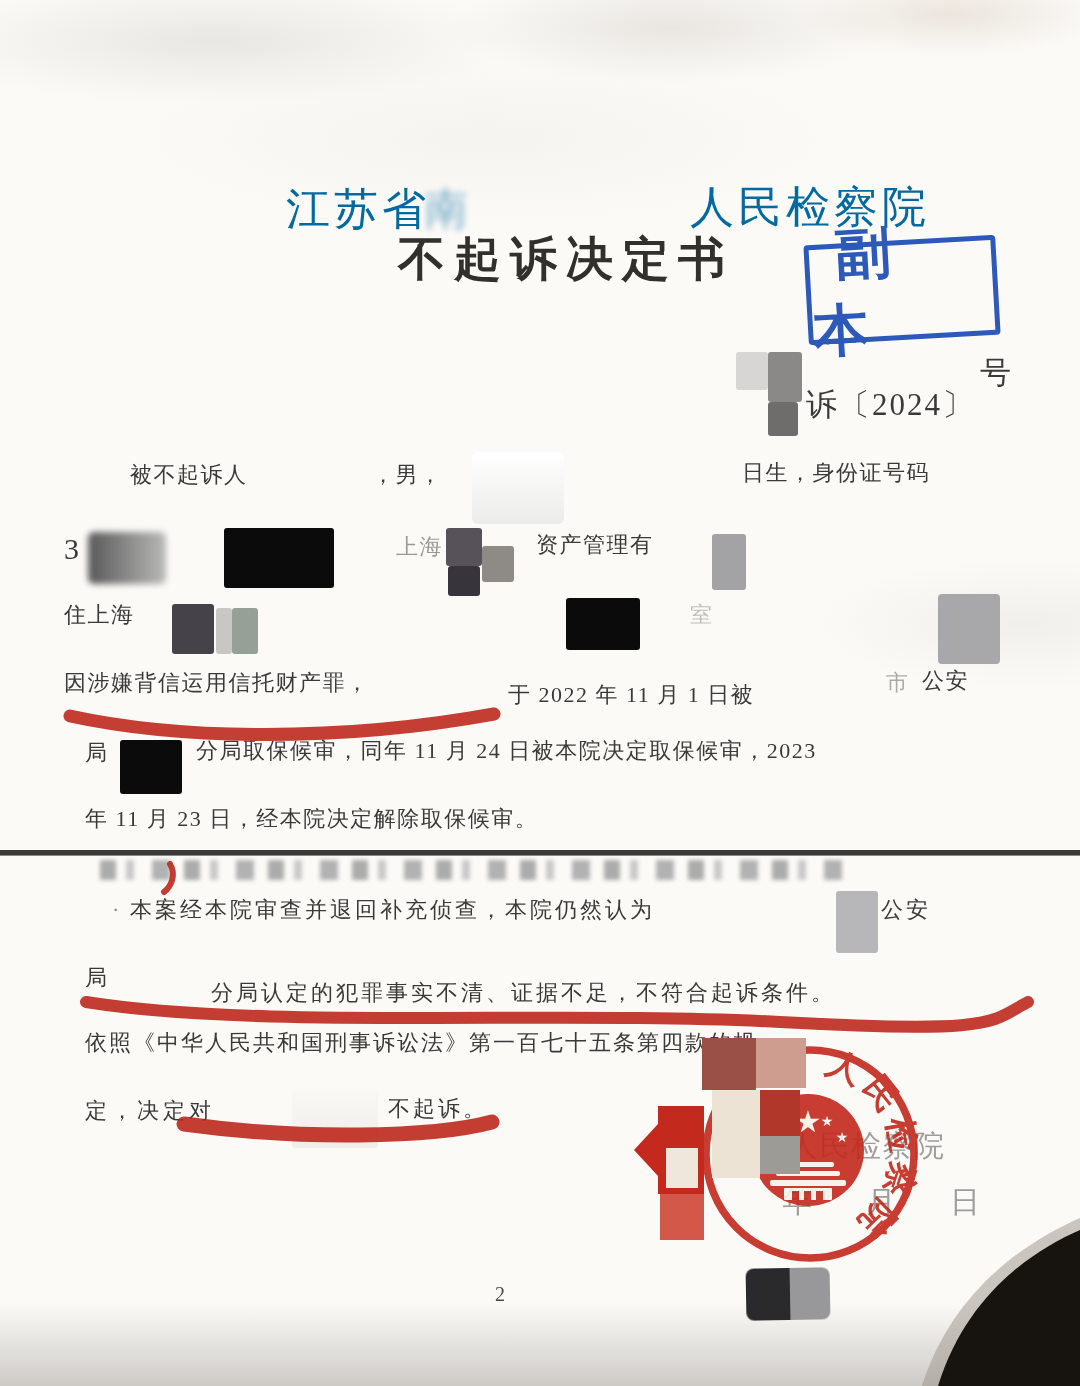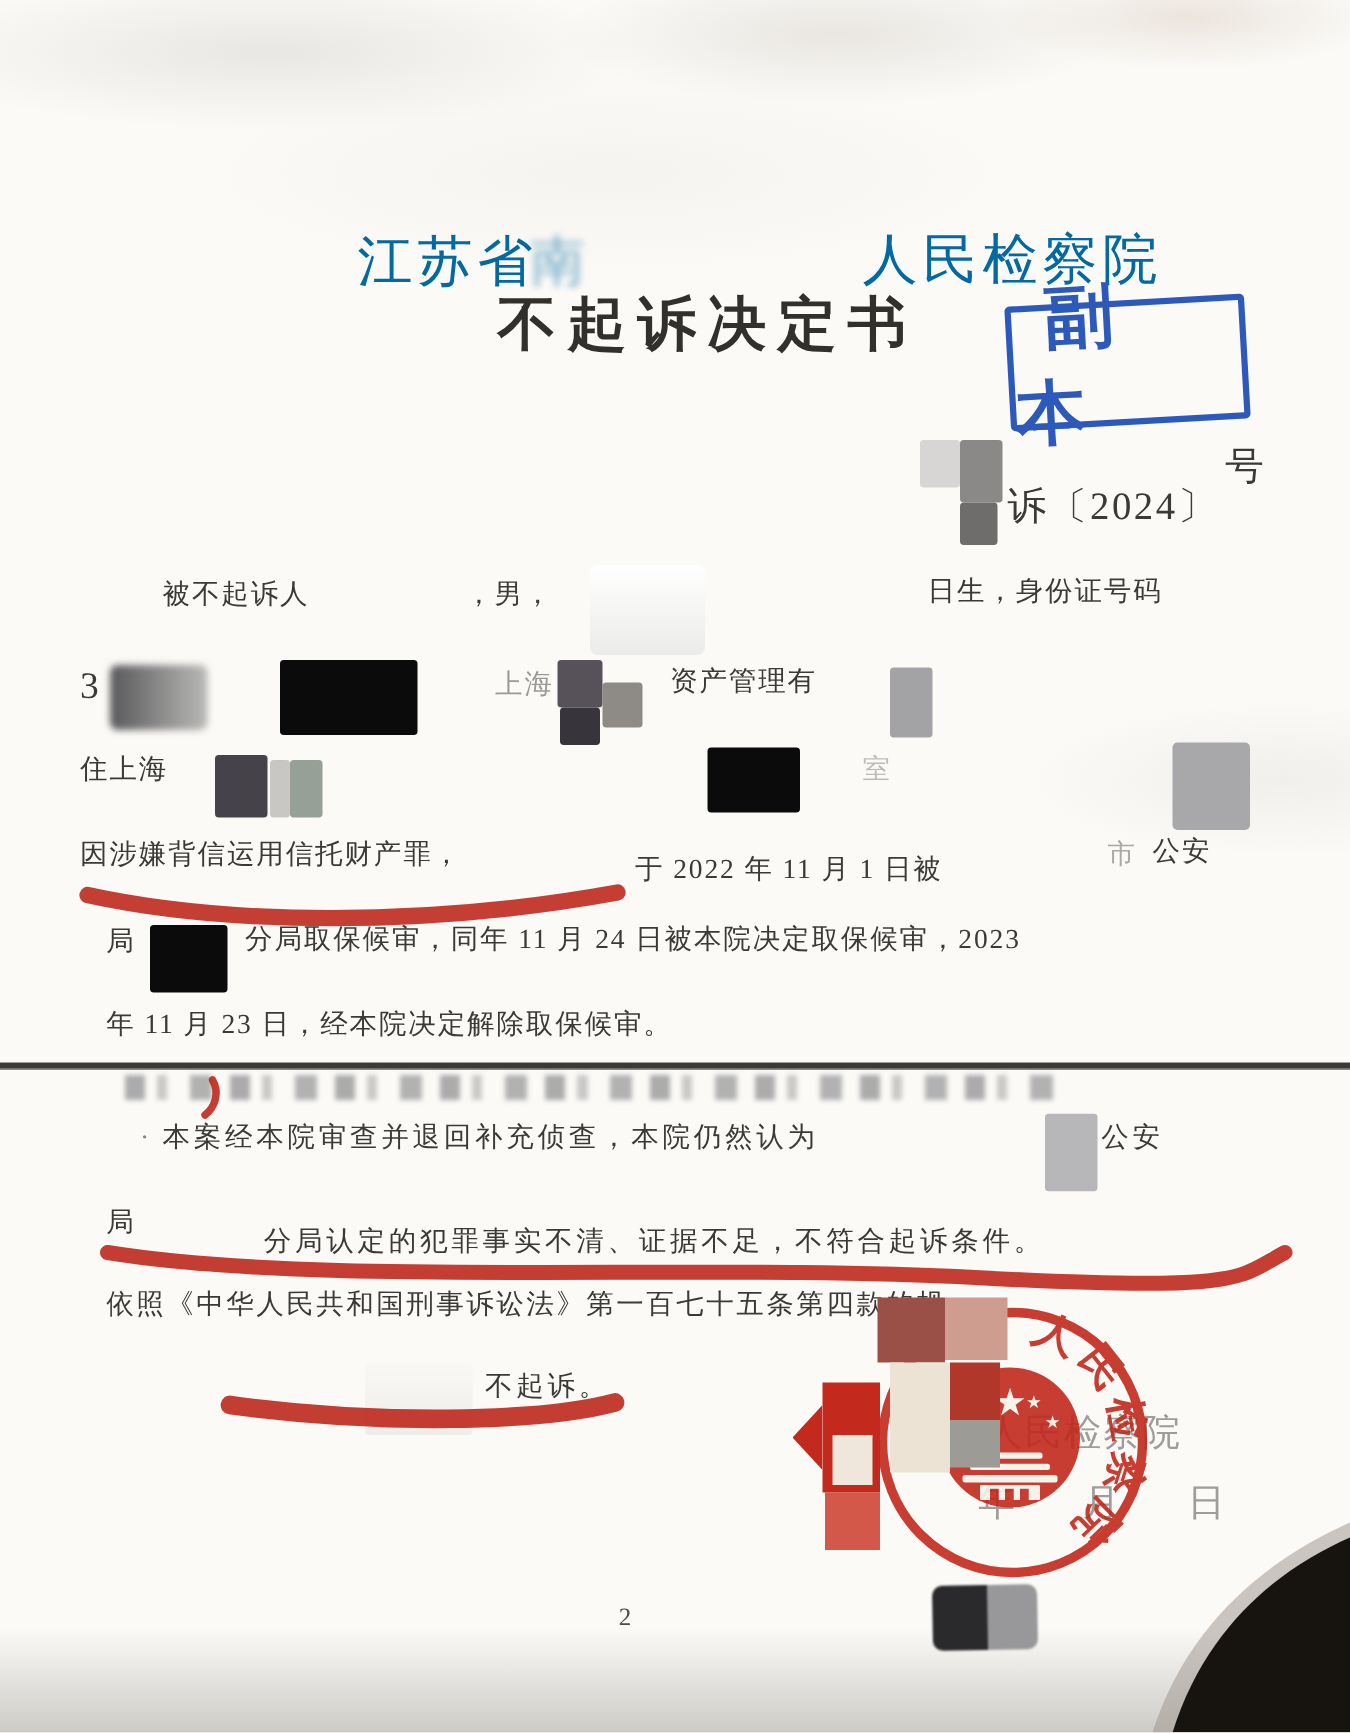--- a/index.html
+++ b/index.html
@@ -112,20 +112,21 @@
   <span class="t" style="left:112px;top:897px;opacity:.6;">·</span>
   <span class="t" style="left:130px;top:895px;letter-spacing:3px;">本案经本院审查并退回补充侦查，本院仍然认为</span>
   <span class="t" style="left:856px;top:895px;letter-spacing:3px;">市公安</span>
   <div class="block" style="left:836px;top:891px;width:42px;height:62px;background:#b7b7b9;z-index:3;"></div>
 
   <span class="t" style="left:85px;top:963px;letter-spacing:3px;">局</span>
   <span class="t" style="left:196px;top:978px;letter-spacing:3px;margin-left:15px;">分局认定的犯罪事实不清、证据不足，不符合起诉条件。</span>
 
   <span class="t" style="left:85px;top:1028px;letter-spacing:2px;">依照《中华人民共和国刑事诉讼法》第一百七十五条第四款的规</span>
 
+  <span class="t" style="left:85px;top:1096px;letter-spacing:4px;">定，决定对</span>
   <div class="block" style="left:292px;top:1090px;width:86px;height:58px;background:linear-gradient(180deg,#f9f8f5,#efede9);"></div>
   <span class="t" style="left:388px;top:1094px;letter-spacing:3px;">不起诉。</span>
 
   <span class="t faded" style="left:788px;top:1126px;font-size:30px;">人民检察院</span>
   <span class="t faded" style="left:782px;top:1182px;font-size:30px;letter-spacing:12px;">年　月　日</span>
 
   <svg class="seal-svg" viewBox="0 0 292 240">
     <g opacity="0.9">
       <circle cx="146" cy="120" r="104" fill="none" stroke="#c3281c" stroke-width="7.5"></circle>
       <path id="sealArc" d="M 146 38 A 82 82 0 0 1 146 202" fill="none"></path>

